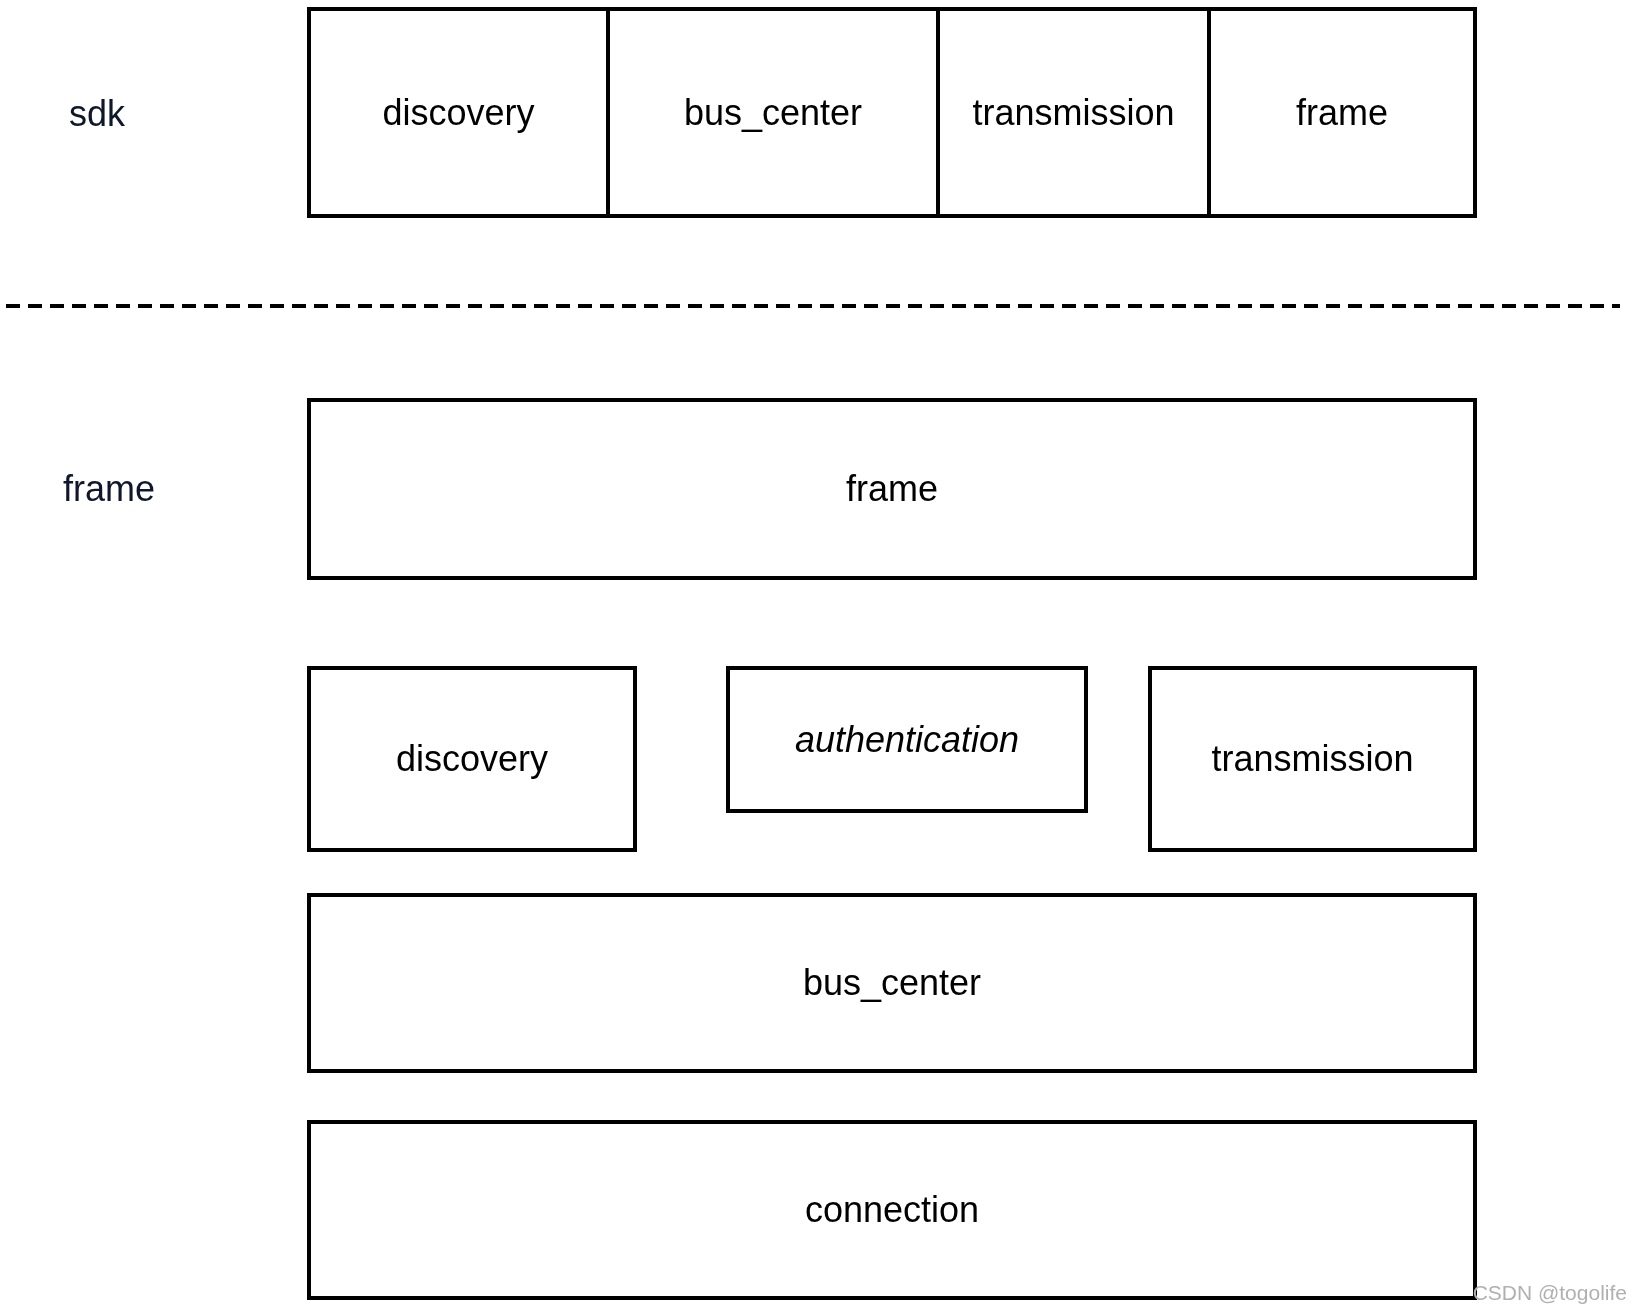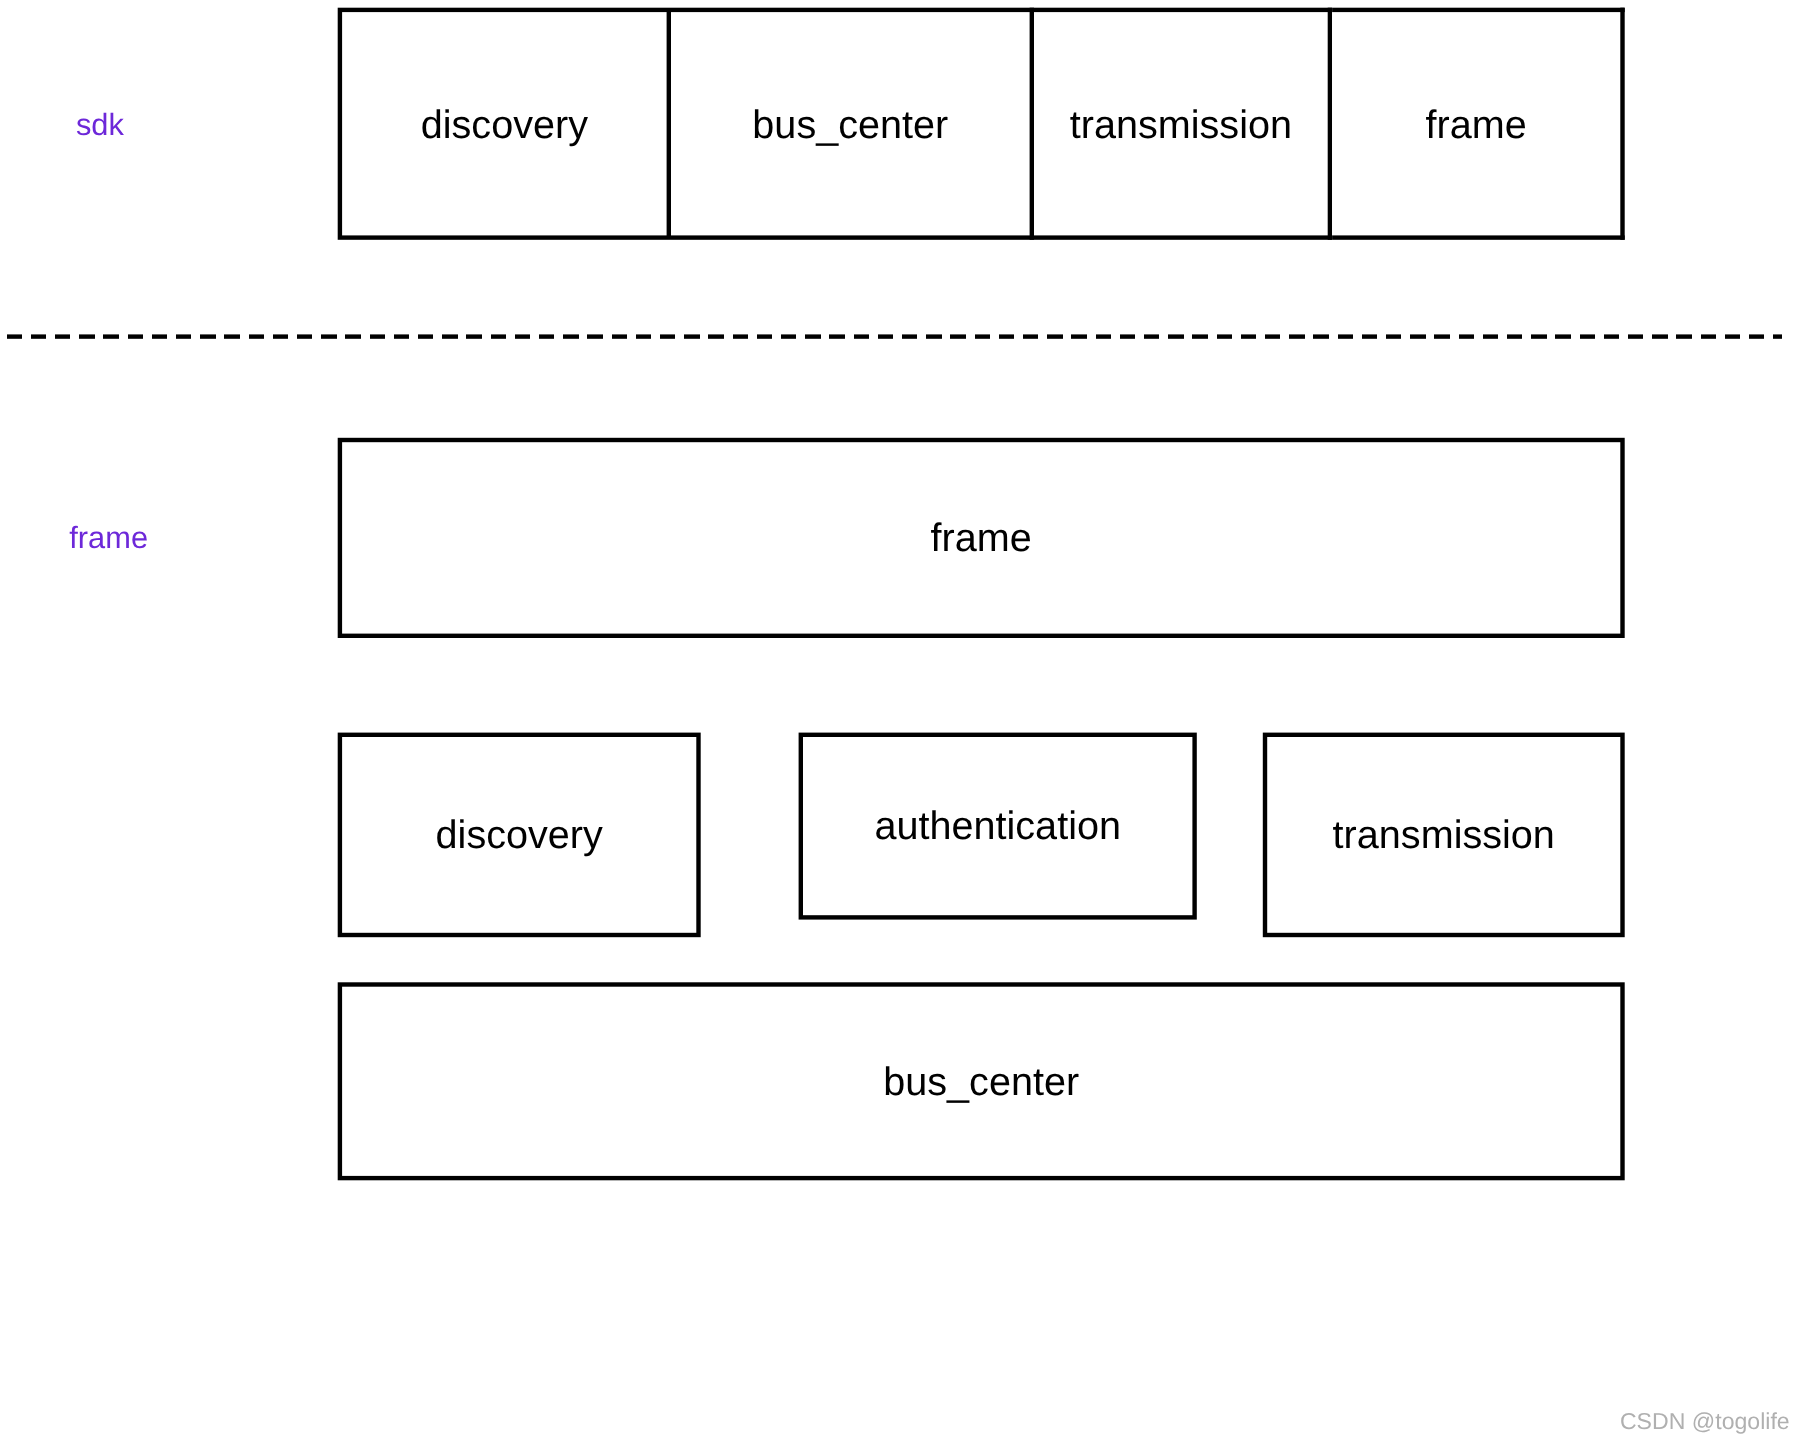--- a/index.html
+++ b/index.html
@@ -13,23 +13,23 @@
     height: 1309px;
     background: #ffffff;
     font-family: "Liberation Sans", sans-serif;
     color: #000000;
     overflow: hidden;
   }
 
   
   .layer-label {
     position: absolute;
-    font-size: 28px;
+    font-size: 36px;
     line-height: 42px;
-    color: #6d28d9;
+    color: #0f172a;
     white-space: nowrap;
   }
   #sdk-label  { left: 69px; top: 93px; }
   #core-label { left: 63px; top: 468px; }
 
   
   .box-row {
     position: absolute;
     display: flex;
     left: 307px;
@@ -74,21 +74,21 @@
     border: 4px solid #000000;
     background: #ffffff;
     display: flex;
     align-items: center;
     justify-content: center;
     font-size: 36px;
     white-space: nowrap;
   }
   #core-frame-box        { left: 307px;  top: 398px;  width: 1170px; height: 182px; }
   #core-discovery-box    { left: 307px;  top: 666px;  width: 330px;  height: 186px; }
-  #core-auth-box         { left: 726px;  top: 666px;  width: 362px;  height: 170px; }
+  #core-auth-box         { left: 726px;  top: 666px;  width: 362px;  height: 147px; font-style: italic; }
   #core-transmission-box { left: 1148px; top: 666px;  width: 329px;  height: 186px; }
   #core-bus-center-box   { left: 307px;  top: 893px;  width: 1170px; height: 180px; }
   #core-connection-box   { left: 307px;  top: 1120px; width: 1170px; height: 180px; }
 
   
   .watermark {
     position: absolute;
     right: 15px;
     top: 1283px;
     font-size: 21px;
@@ -118,16 +118,17 @@
   <div class="box" id="core-frame-box">frame</div>
 
   <div class="box" id="core-discovery-box">discovery</div>
 
   <div class="box" id="core-auth-box">authentication</div>
 
   <div class="box" id="core-transmission-box">transmission</div>
 
   <div class="box" id="core-bus-center-box">bus_center</div>
 
+  <div class="box" id="core-connection-box">connection</div>
 
   <div class="watermark">CSDN @togolife</div>
 
 </div>
 
 </body></html>

